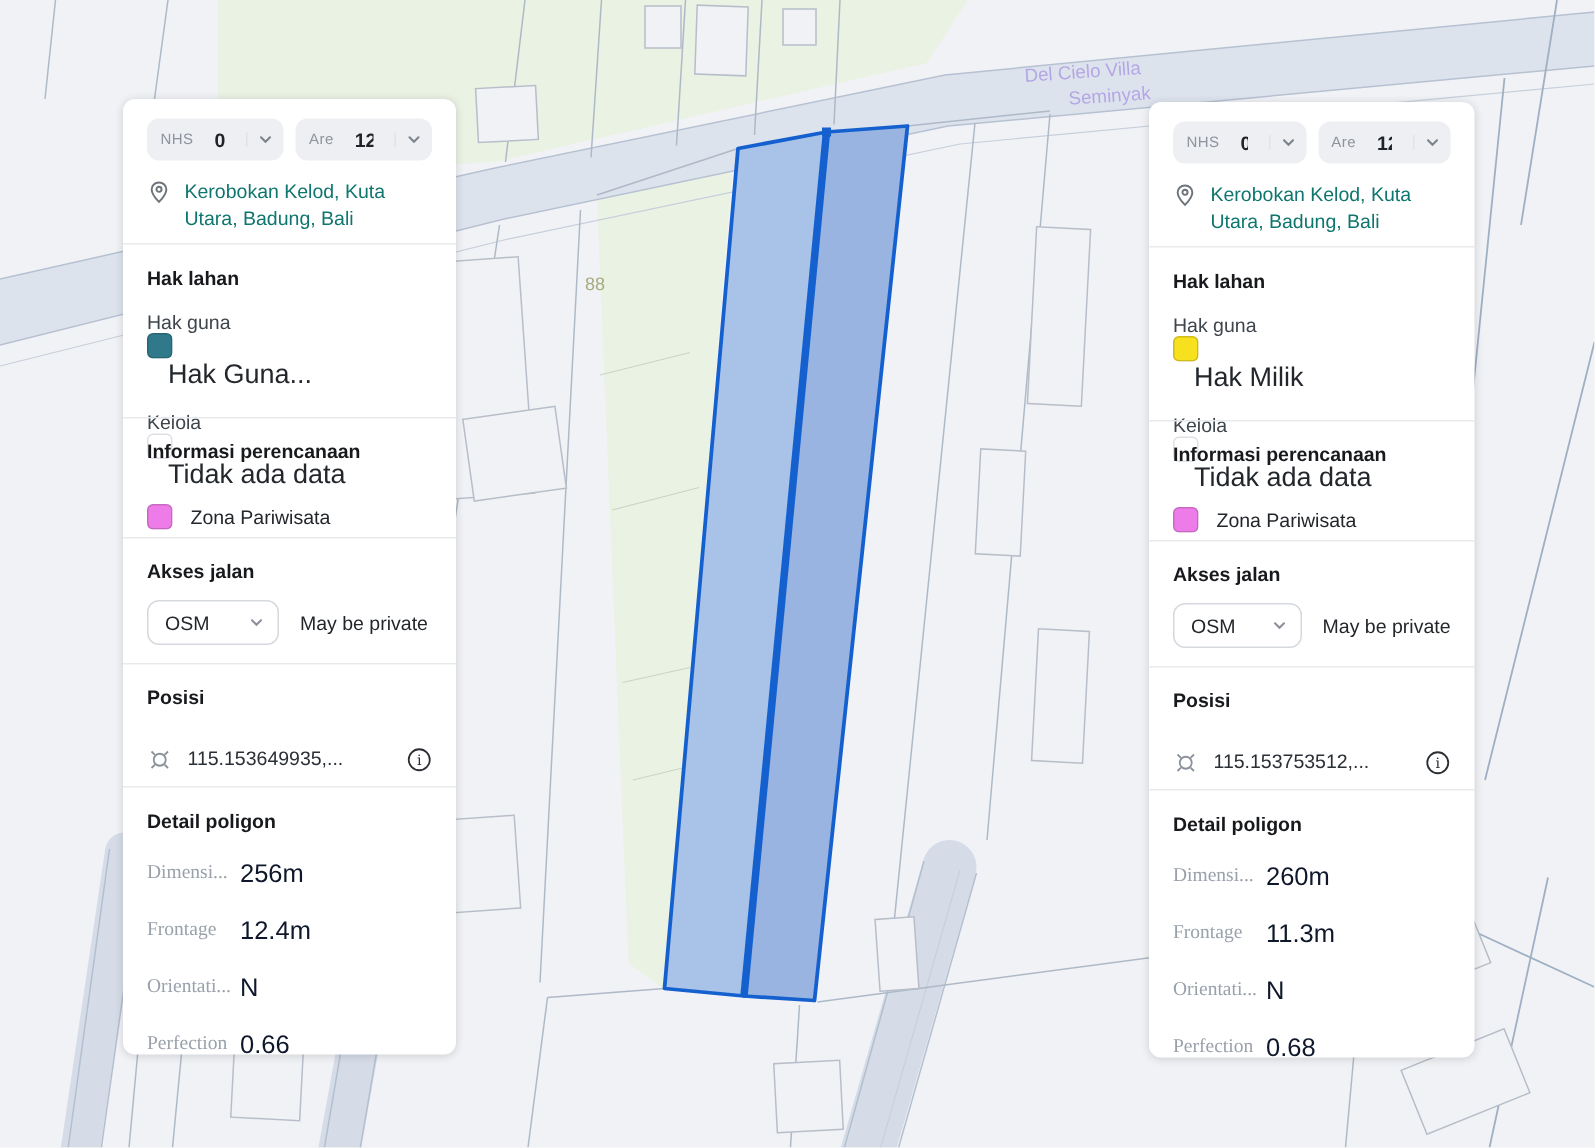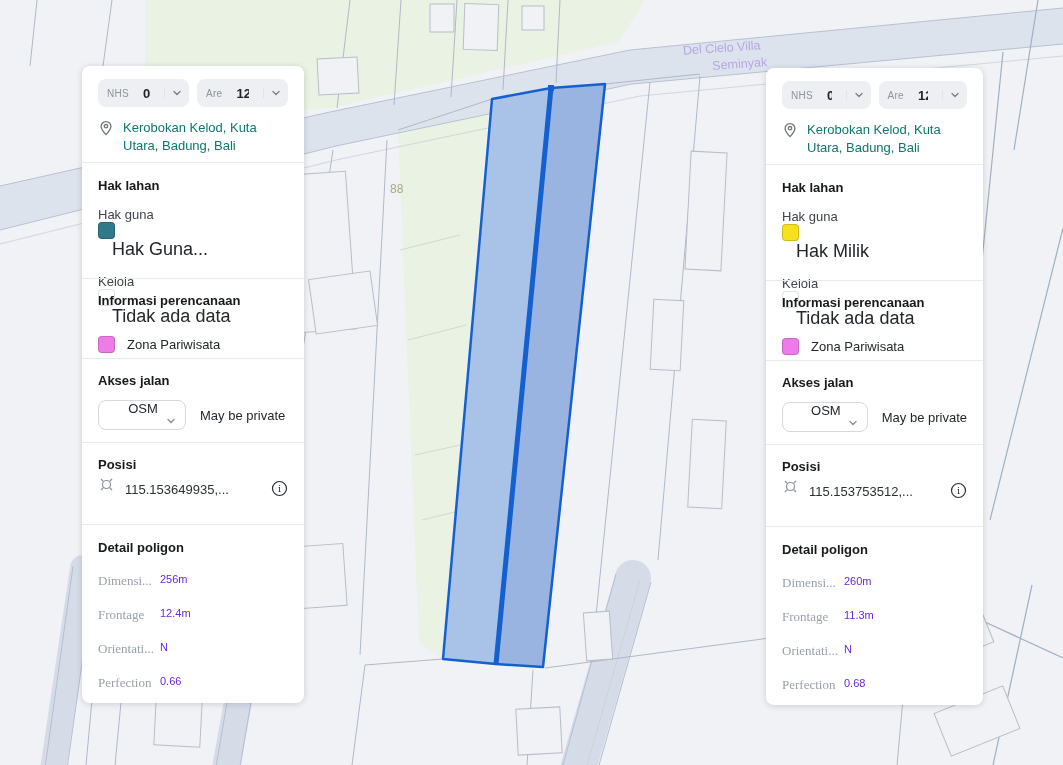--- a/index.html
+++ b/index.html
@@ -41,36 +41,36 @@
   
   .sec-info { height:80px; padding-top:14px; }
   .zona-row { display:flex; align-items:center; gap:12px; margin-top:28px; }
   .zona-text { font-size:13px; color:#23272c; }
 
   
   .sec-akses { height:84px; padding-top:14px; }
   .akses-row { display:flex; align-items:center; gap:14px; margin-top:12px; }
   .osm-select { width:88px; height:30px; border:1px solid #d5d9de; border-radius:8px;
     background:#fff; display:flex; align-items:center; padding:0 9px 0 11px;
-    cursor:pointer;flex-direction:column; }
+    cursor:pointer; }
   .osm-val { font-size:13px; color:#23272c; }
   .osm-chev { margin-left:auto; display:flex; align-items:center; }
   .akses-note { font-size:13px; color:#23272c; white-space:nowrap; }
 
   
   .sec-posisi { height:82px; padding-top:14px; }
-  .pos-row { display:flex; align-items:flex-end; margin-top:4px; }
+  .pos-row { display:flex; align-items:flex-start; margin-top:26px; }
   .pos-text { font-size:13px; color:#2b3036; margin-left:10px; white-space:nowrap; }
   .info-btn { margin-left:auto; display:flex; align-items:center; cursor:pointer; }
 
   
   .sec-detail { height:179px; padding-top:15px; }
   .det-row { display:flex; margin-top:18px; }
   .det-label { font-size:13px; color:#9aa1ab; width:62px; flex-shrink:0; white-space:nowrap;font-family:Liberation Serif, serif; }
-  .det-val { font-size:11px; color:#6d28d9; white-space:nowrap;text-align:center; }
+  .det-val { font-size:17px; color:#0f172a; white-space:nowrap;text-align:center; }
 
   .map-road-label { font-size:12.5px; fill:#b3a3e4; opacity:.95; }
   .map-block-label { font-size:12px; fill:#a6aa7d; }
 </style>
 </head>
 <body>
 
 <div id="stage">
 
   <svg id="map-svg" viewBox="0 0 1063 765">

